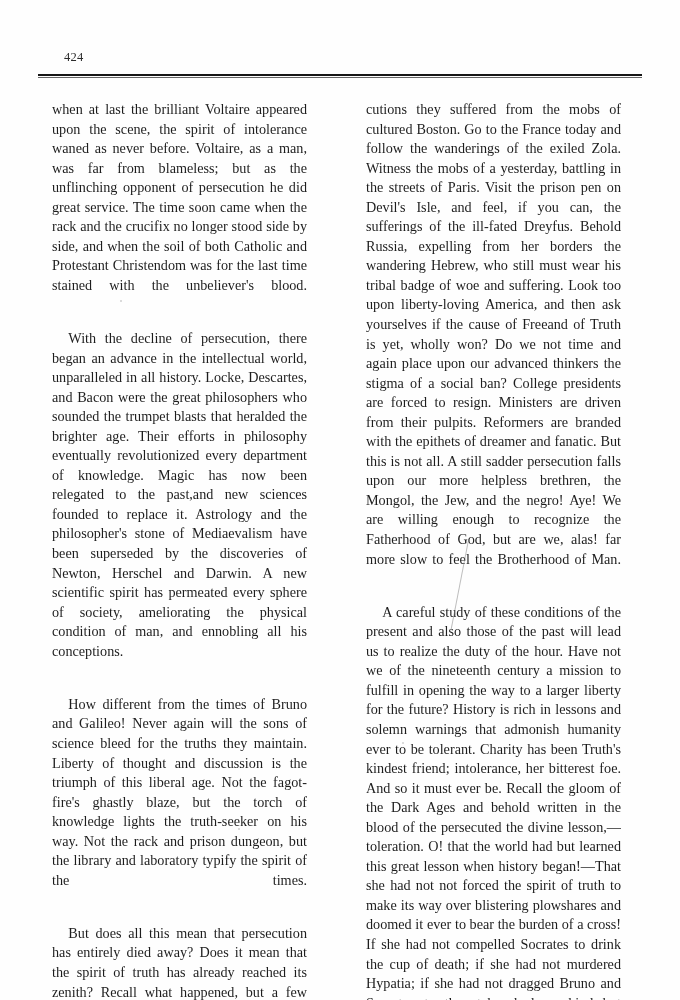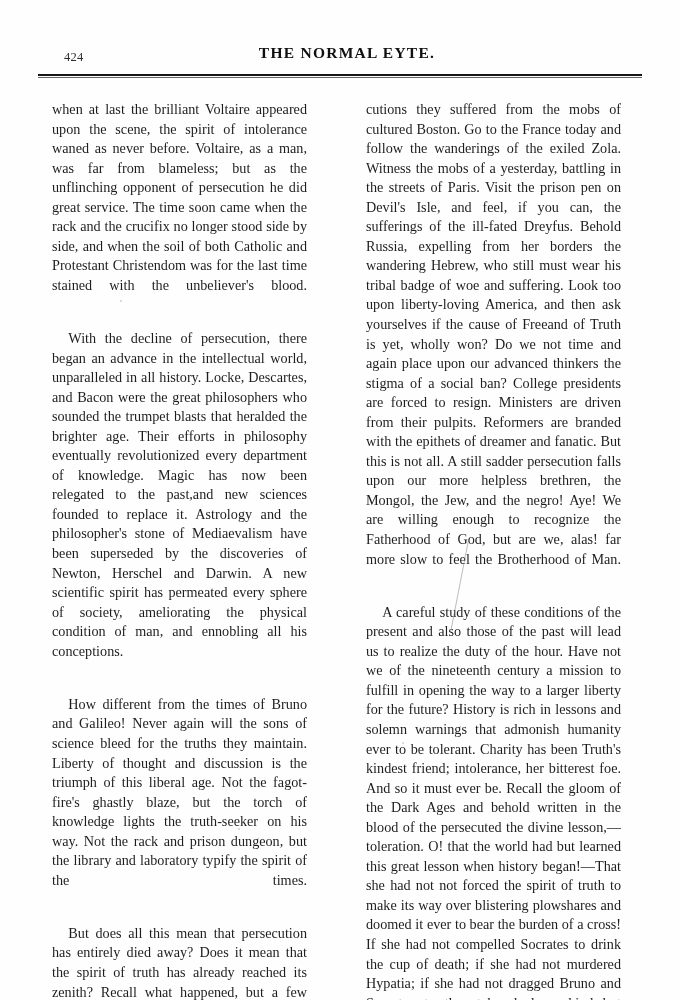--- a/index.html
+++ b/index.html
@@ -137,21 +137,20 @@
     pointer-events: none;
   }
 </style>
 </head>
 <body>
 
 <div class="page">
 
   <div class="running-head">
     <span class="folio">424</span>
-    <span class="head-title">THE NORMAL EYTE.</span>
   </div>
 
   <div class="rule">
     <div class="thick"></div>
     <div class="thin"></div>
   </div>
 
   <div class="columns">
 
     <div class="col col-left">

